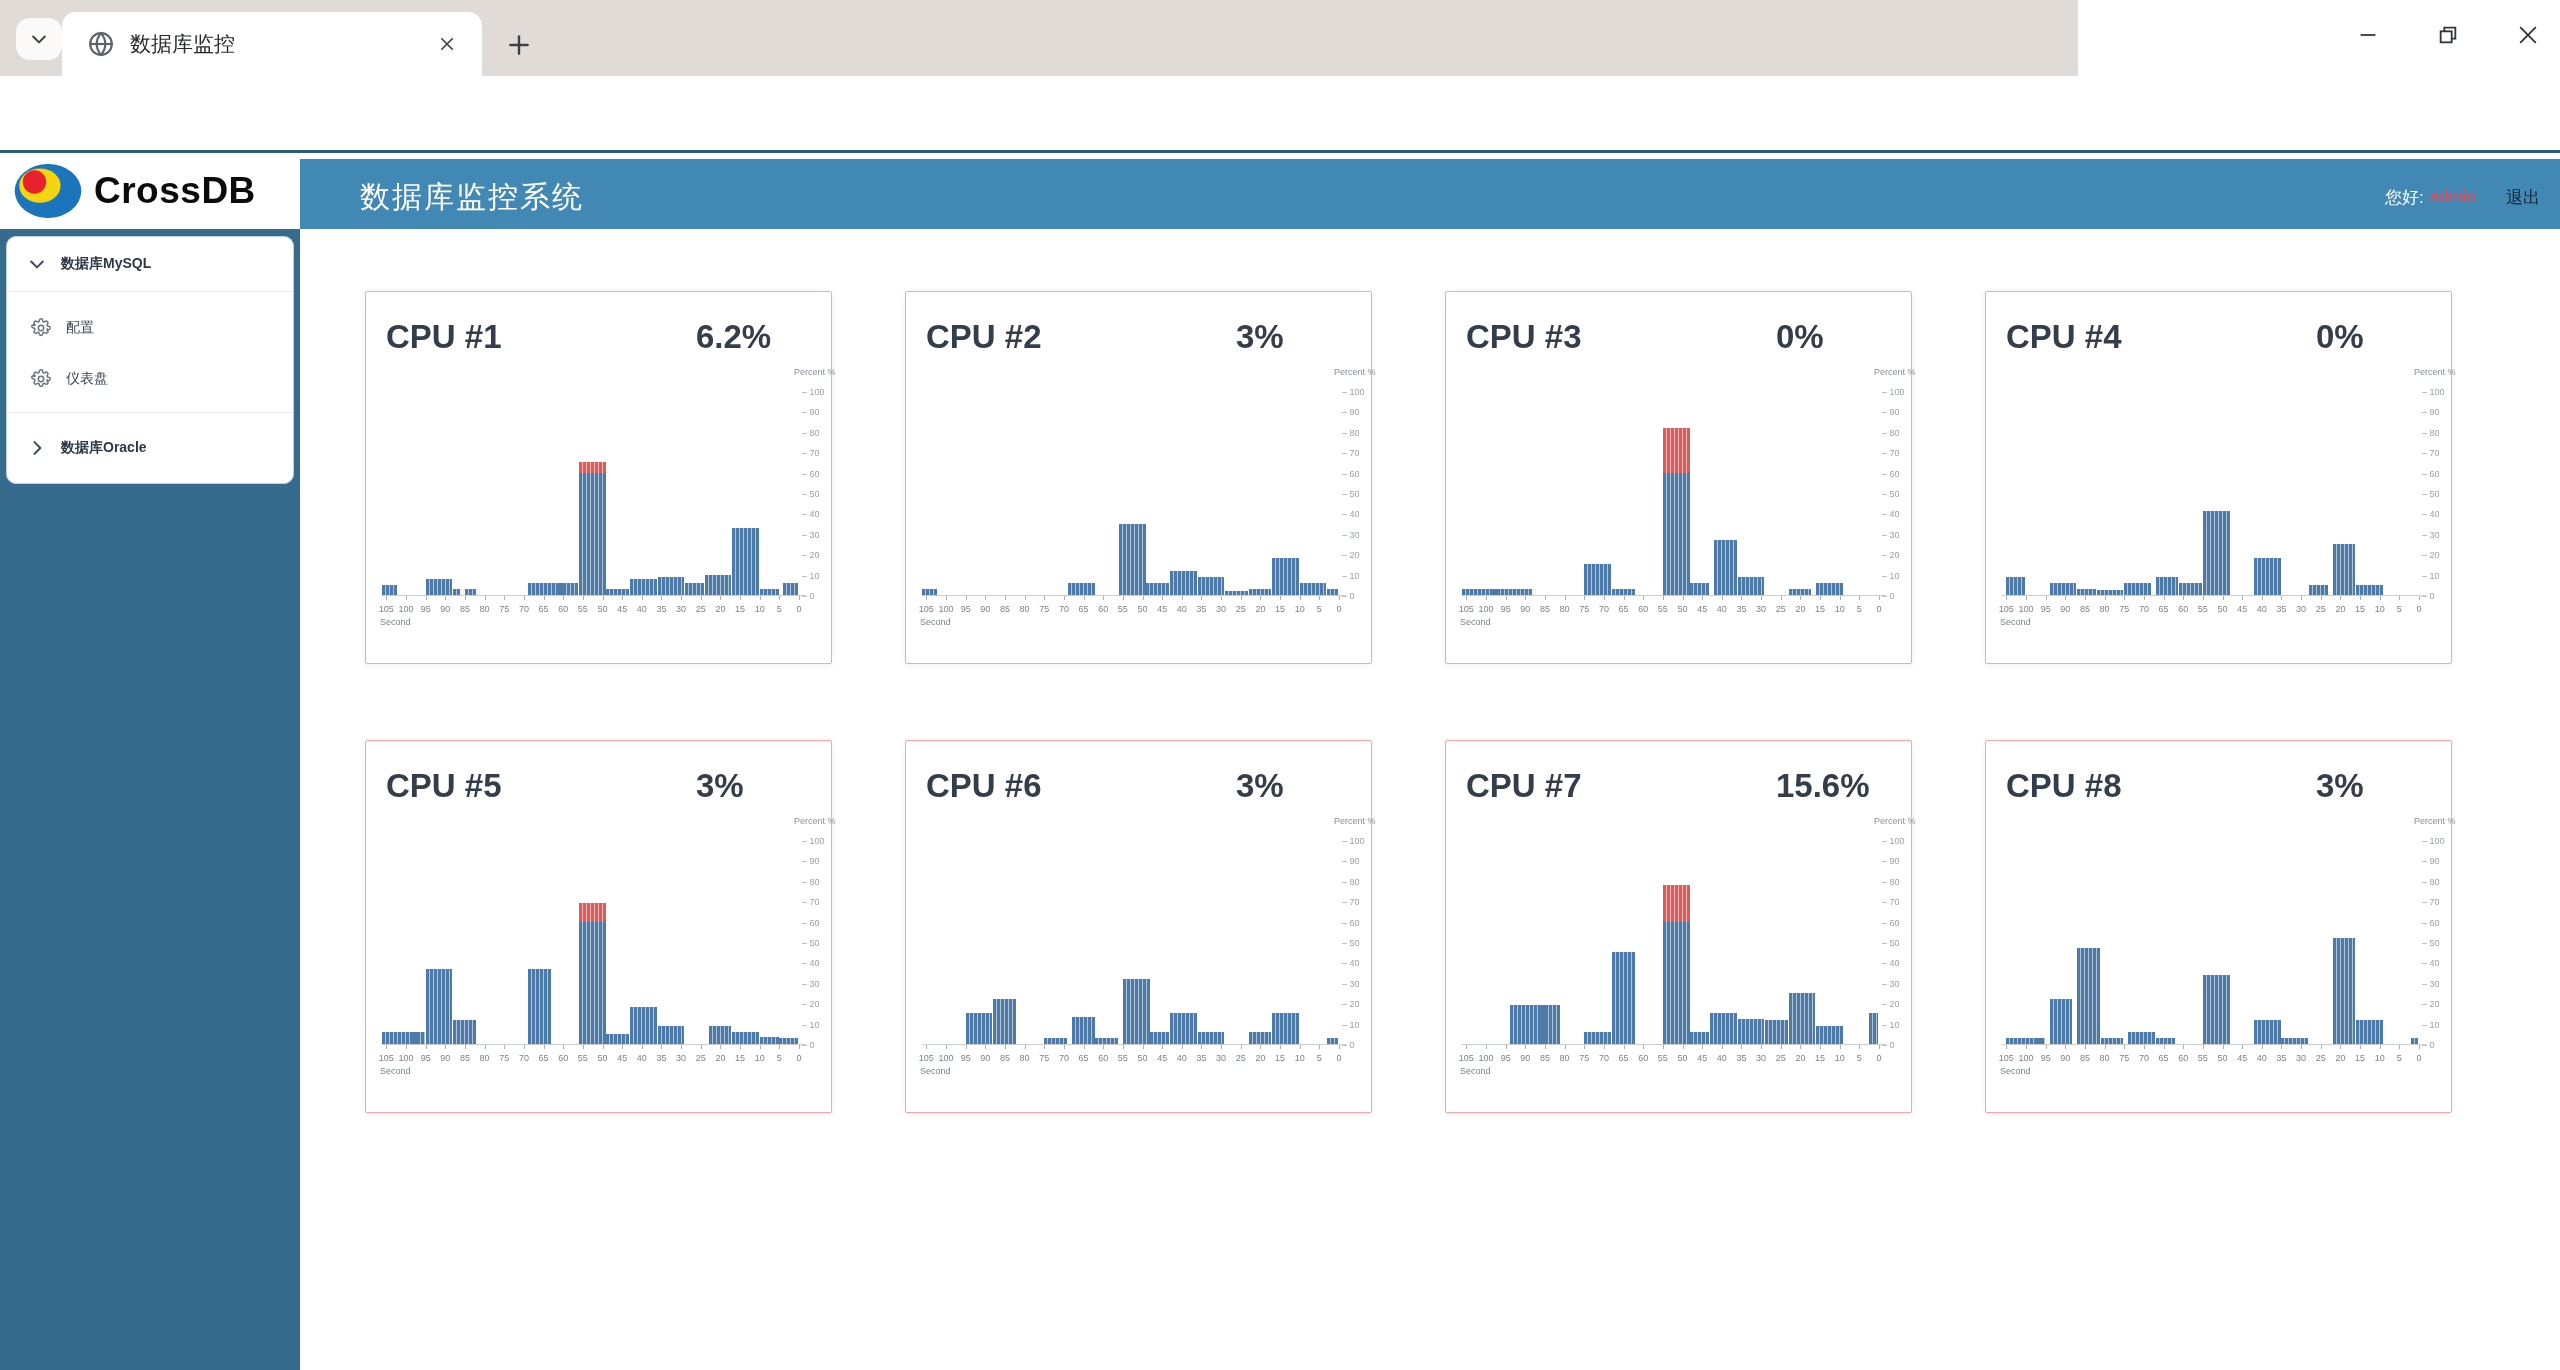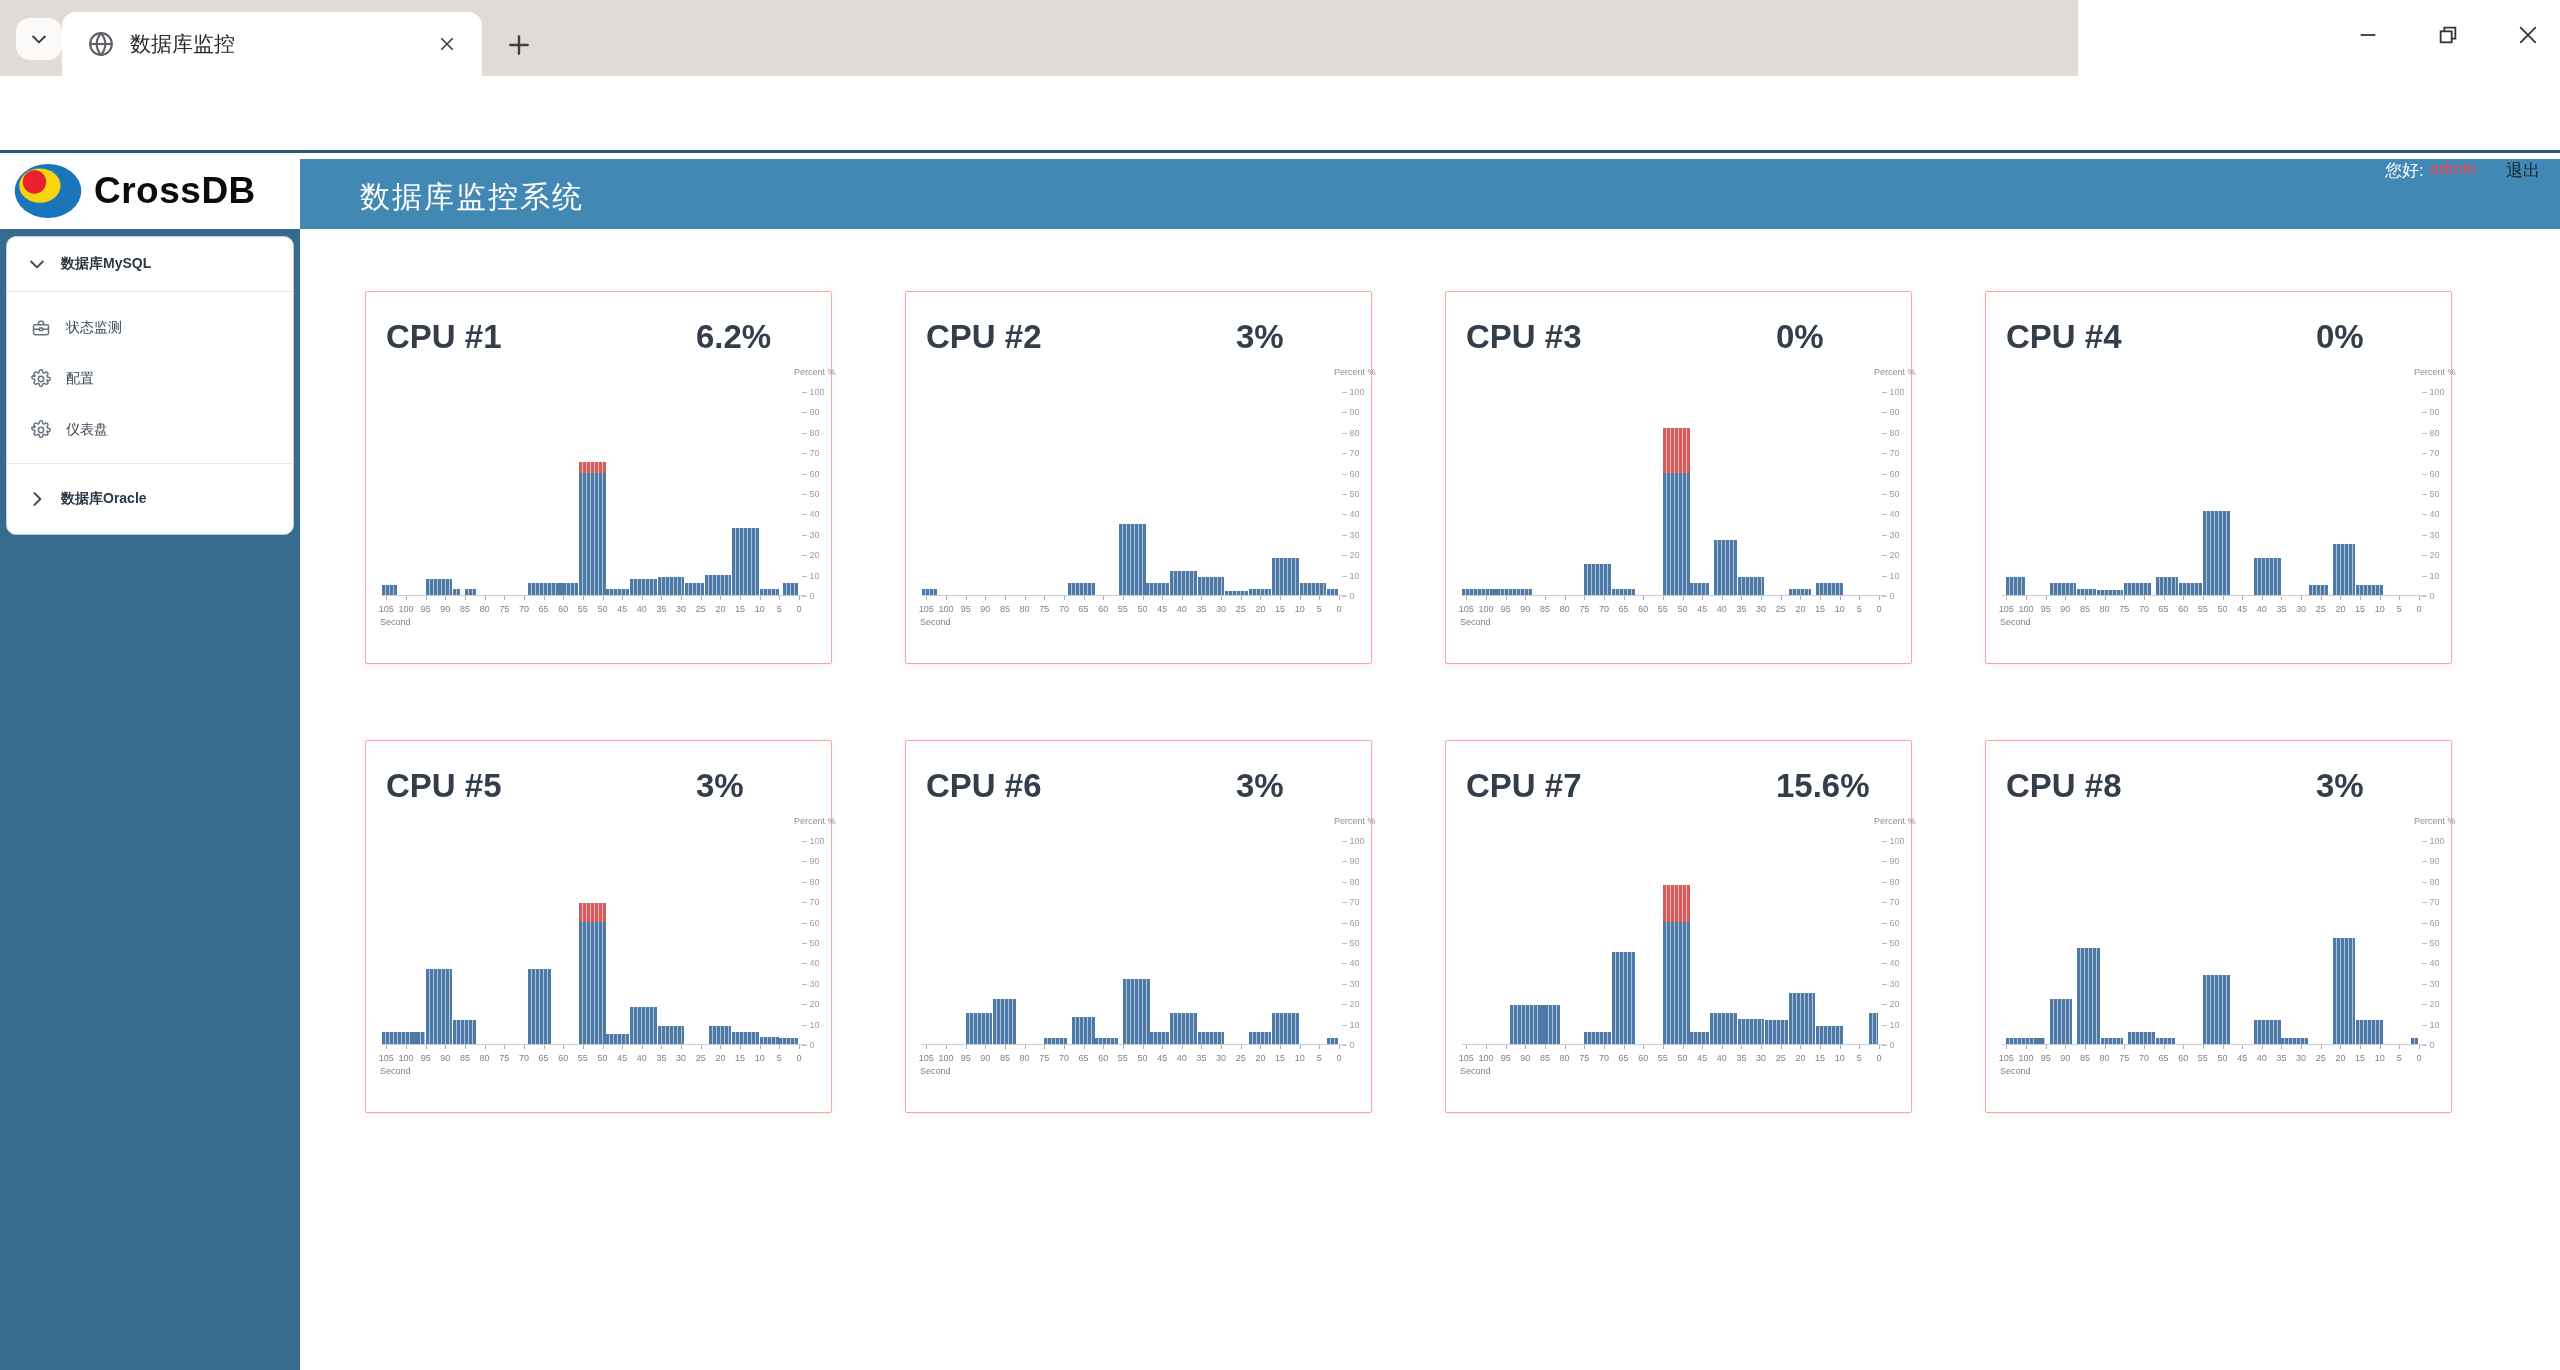--- a/index.html
+++ b/index.html
@@ -38,21 +38,21 @@
   .kebab i { width:5px; height:5px; border-radius:50%; background:#3c4043; }
 
   
   .app-topline { position:absolute; left:0; top:150px; width:2560px; height:3px; background:#2a5c7c; }
   .logo-panel { position:absolute; left:0; top:153px; width:300px; height:76px; background:#fff;
     display:flex; align-items:center; }
   .brand-text { font-size:37px; font-weight:bold; color:#0b0b0b; margin-left:10px; letter-spacing:.5px; }
   .appheader { position:absolute; left:300px; top:159px; width:2260px; height:76px; background:#4288b4; }
   .appheader-title { position:absolute; left:60px; top:0; height:76px; display:flex; align-items:center;
     color:#fff; font-size:30px; letter-spacing:2px; }
-  .header-right { position:absolute; right:20px; top:0; height:76px; display:flex; align-items:flex-start; font-size:17px; }
+  .header-right { position:absolute; right:20px; top:0; height:76px; display:flex; align-items:center; font-size:17px; }
   .hr-greet { color:#fff; }
   .hr-user { color:#f2434e; margin-left:6px; }
   .hr-logout { color:#15232e; margin-left:30px; cursor:pointer; }
 
   .sidebar { position:absolute; left:0; top:229px; width:300px; height:1141px; background:#376b8e; }
   .menu-panel { position:absolute; left:6px; top:7px; width:288px; background:#fff;
     border:1px solid #b9d2e6; border-radius:10px; overflow:hidden; }
   .menu-group { height:54px; display:flex; align-items:center; padding-left:20px; gap:14px;
     font-size:14px; font-weight:bold; color:#2c3945; cursor:pointer; }
   .menu-group.oracle { height:70px; }
@@ -211,30 +211,20 @@
 <div class="sidebar">
   <div class="menu-panel">
     <div class="menu-group">
       <svg width="20" height="20" viewBox="0 0 24 24" fill="none" stroke="#3c4a57" stroke-width="2.4" stroke-linecap="round" stroke-linejoin="round">
           <polyline points="5,9 12,16 19,9"></polyline>
         </svg>
       <span>数据库MySQL</span>
     </div>
     <div class="menu-div"></div>
     <div class="menu-items">
-      <div class="menu-item">
-        <svg width="20" height="20" viewBox="0 0 24 24" fill="none" stroke="#67747f" stroke-width="1.8" stroke-linejoin="round">
-            <rect x="3" y="8" width="18" height="12" rx="2"></rect>
-            <path d="M9 8 V6 a2 2 0 0 1 2 -2 h2 a2 2 0 0 1 2 2 V8"></path>
-            <line x1="3" y1="13.5" x2="10" y2="13.5"></line>
-            <line x1="14" y1="13.5" x2="21" y2="13.5"></line>
-            <rect x="10" y="12" width="4" height="3" rx="0.5"></rect>
-          </svg>
-        <span>状态监测</span>
-      </div>
       <div class="menu-item">
         <svg width="20" height="20" viewBox="0 0 24 24" fill="none" stroke="#67747f" stroke-width="1.8" stroke-linejoin="round">
             <circle cx="12" cy="12" r="3.2"></circle>
             <path d="M19.4 13a1.7 1.7 0 0 0 .34 1.88l.06.06a2 2 0 1 1-2.83 2.83l-.06-.06a1.7 1.7 0 0 0-1.88-.34 1.7 1.7 0 0 0-1 1.56V19a2 2 0 1 1-4 0v-.09A1.7 1.7 0 0 0 9 17.35a1.7 1.7 0 0 0-1.88.34l-.06.06a2 2 0 1 1-2.83-2.83l.06-.06a1.7 1.7 0 0 0 .34-1.88 1.7 1.7 0 0 0-1.56-1H3a2 2 0 1 1 0-4h.09A1.7 1.7 0 0 0 4.65 9a1.7 1.7 0 0 0-.34-1.88l-.06-.06a2 2 0 1 1 2.83-2.83l.06.06a1.7 1.7 0 0 0 1.88.34H9a1.7 1.7 0 0 0 1-1.56V3a2 2 0 1 1 4 0v.09a1.7 1.7 0 0 0 1 1.56 1.7 1.7 0 0 0 1.88-.34l.06-.06a2 2 0 1 1 2.83 2.83l-.06.06a1.7 1.7 0 0 0-.34 1.88V9a1.7 1.7 0 0 0 1.56 1H21a2 2 0 1 1 0 4h-.09a1.7 1.7 0 0 0-1.56 1z"></path>
           </svg>
         <span>配置</span>
       </div>
       <div class="menu-item">
         <svg width="20" height="20" viewBox="0 0 24 24" fill="none" stroke="#67747f" stroke-width="1.8" stroke-linejoin="round">
             <circle cx="12" cy="12" r="3.2"></circle>

